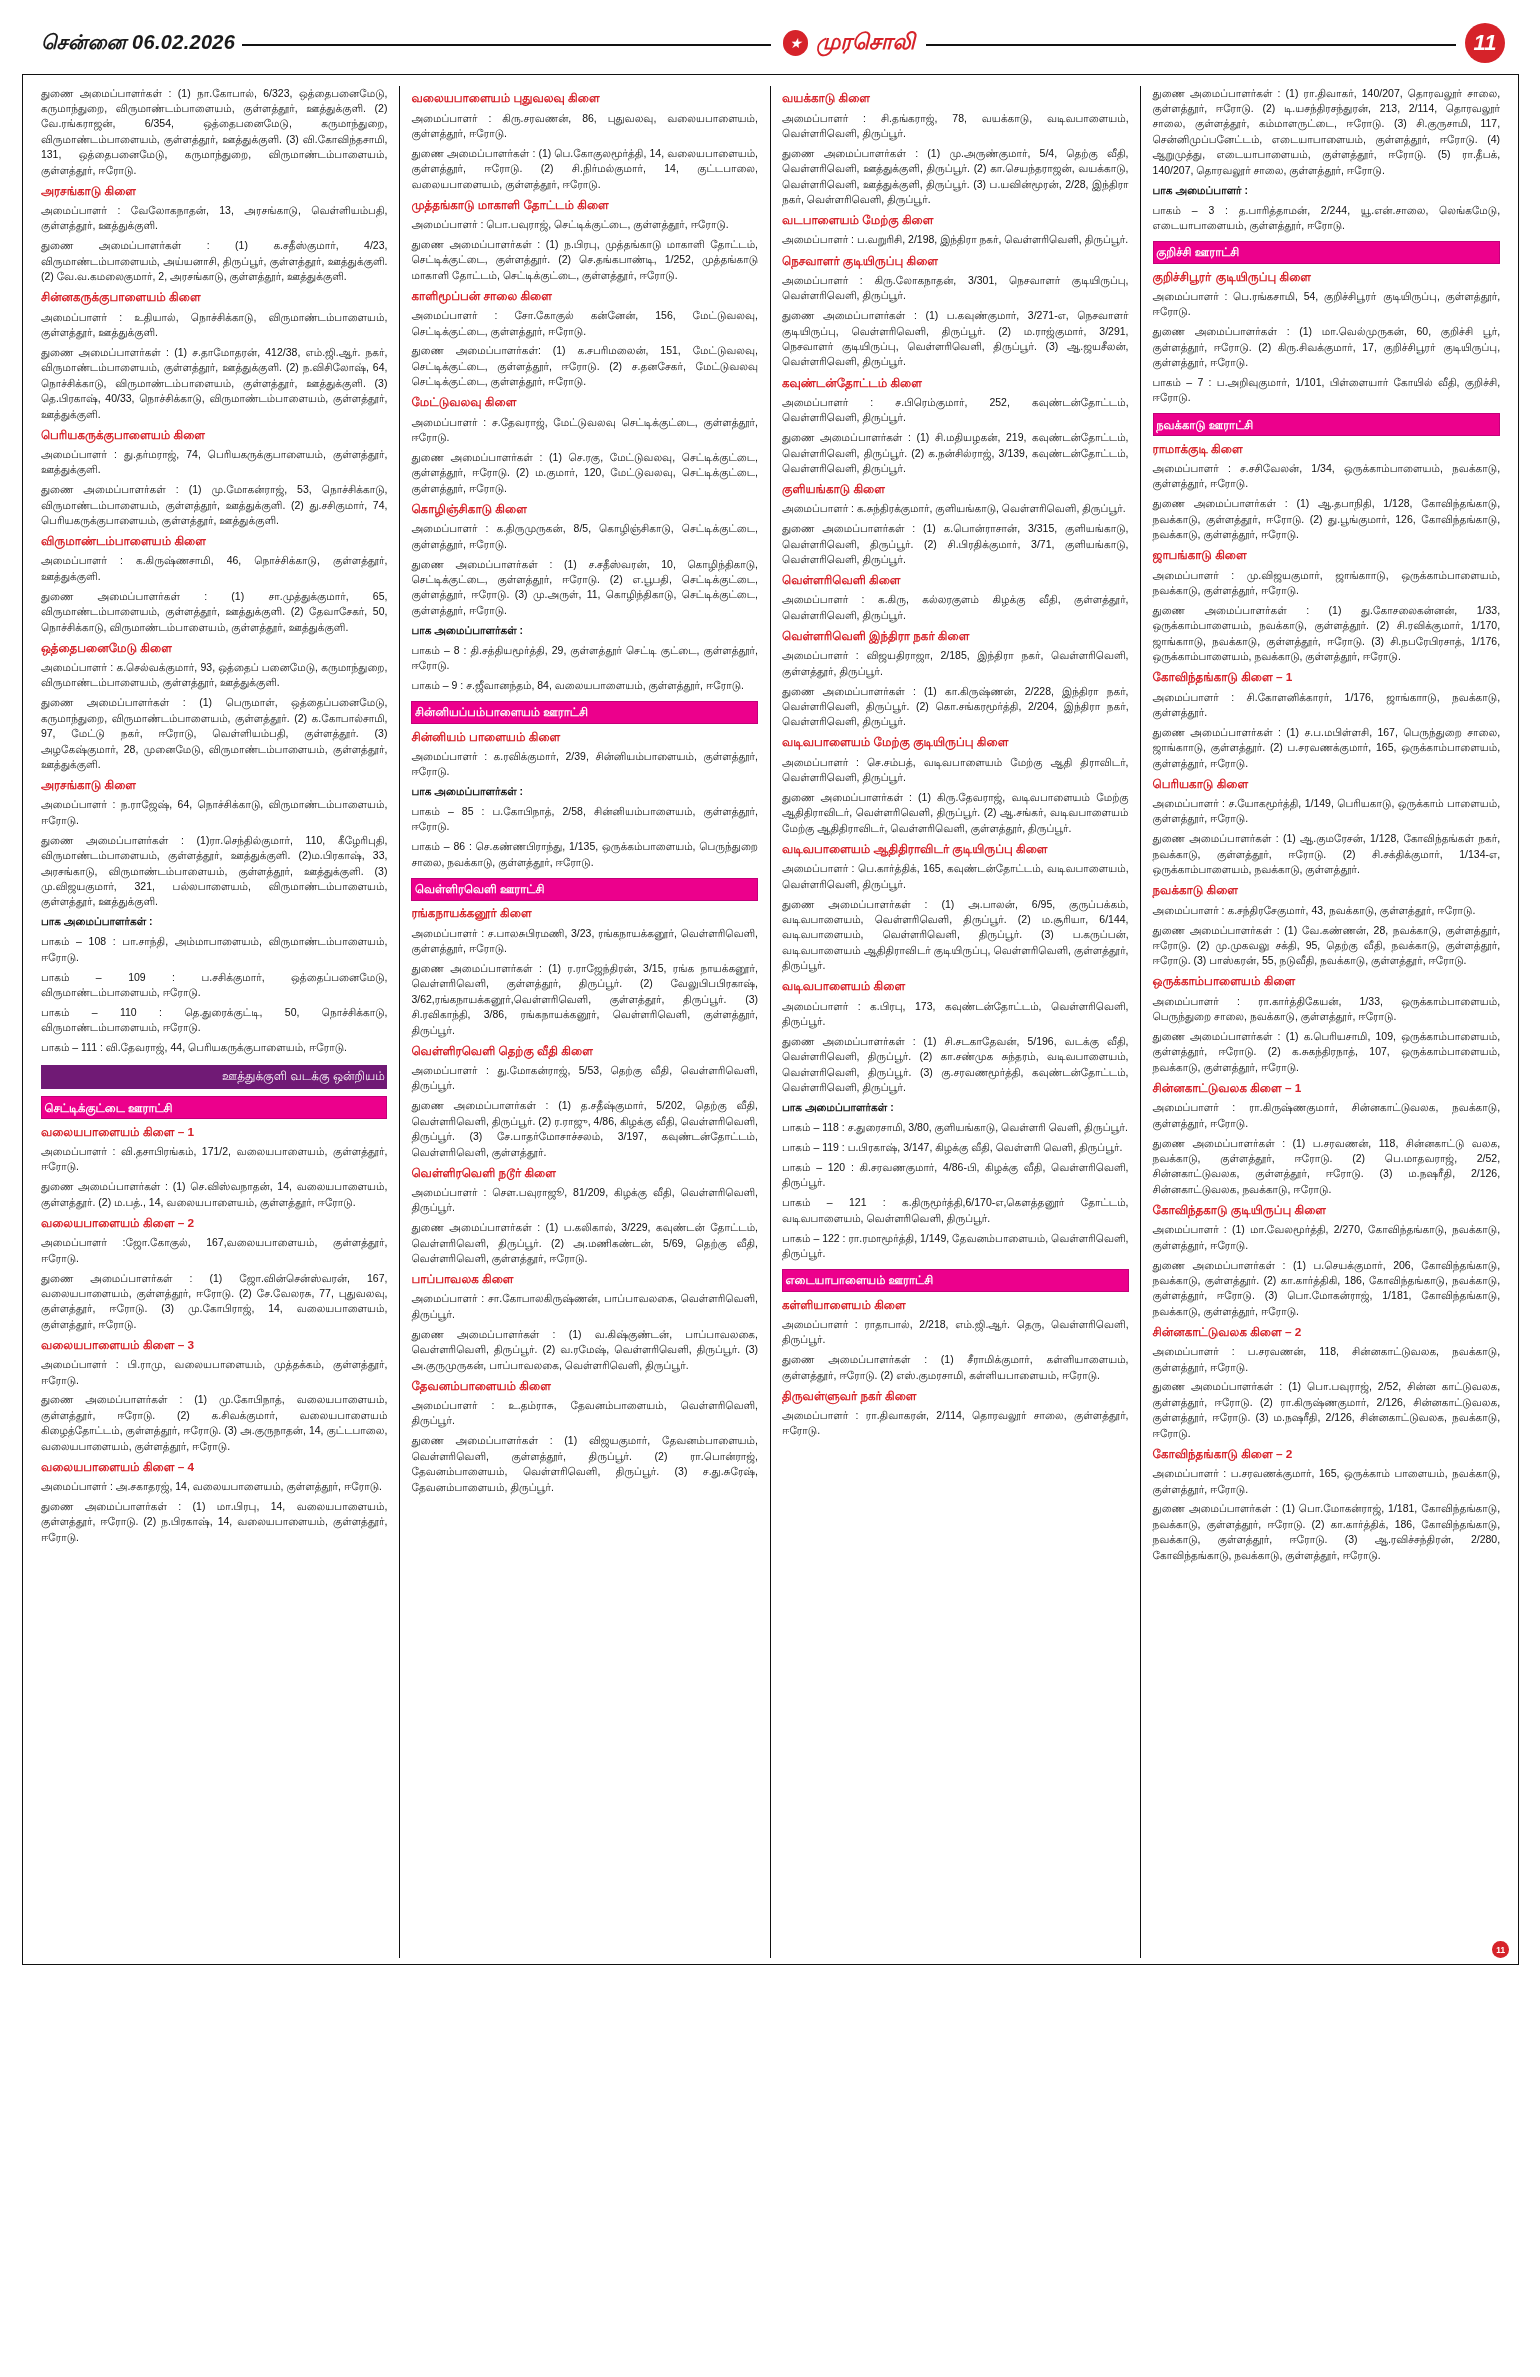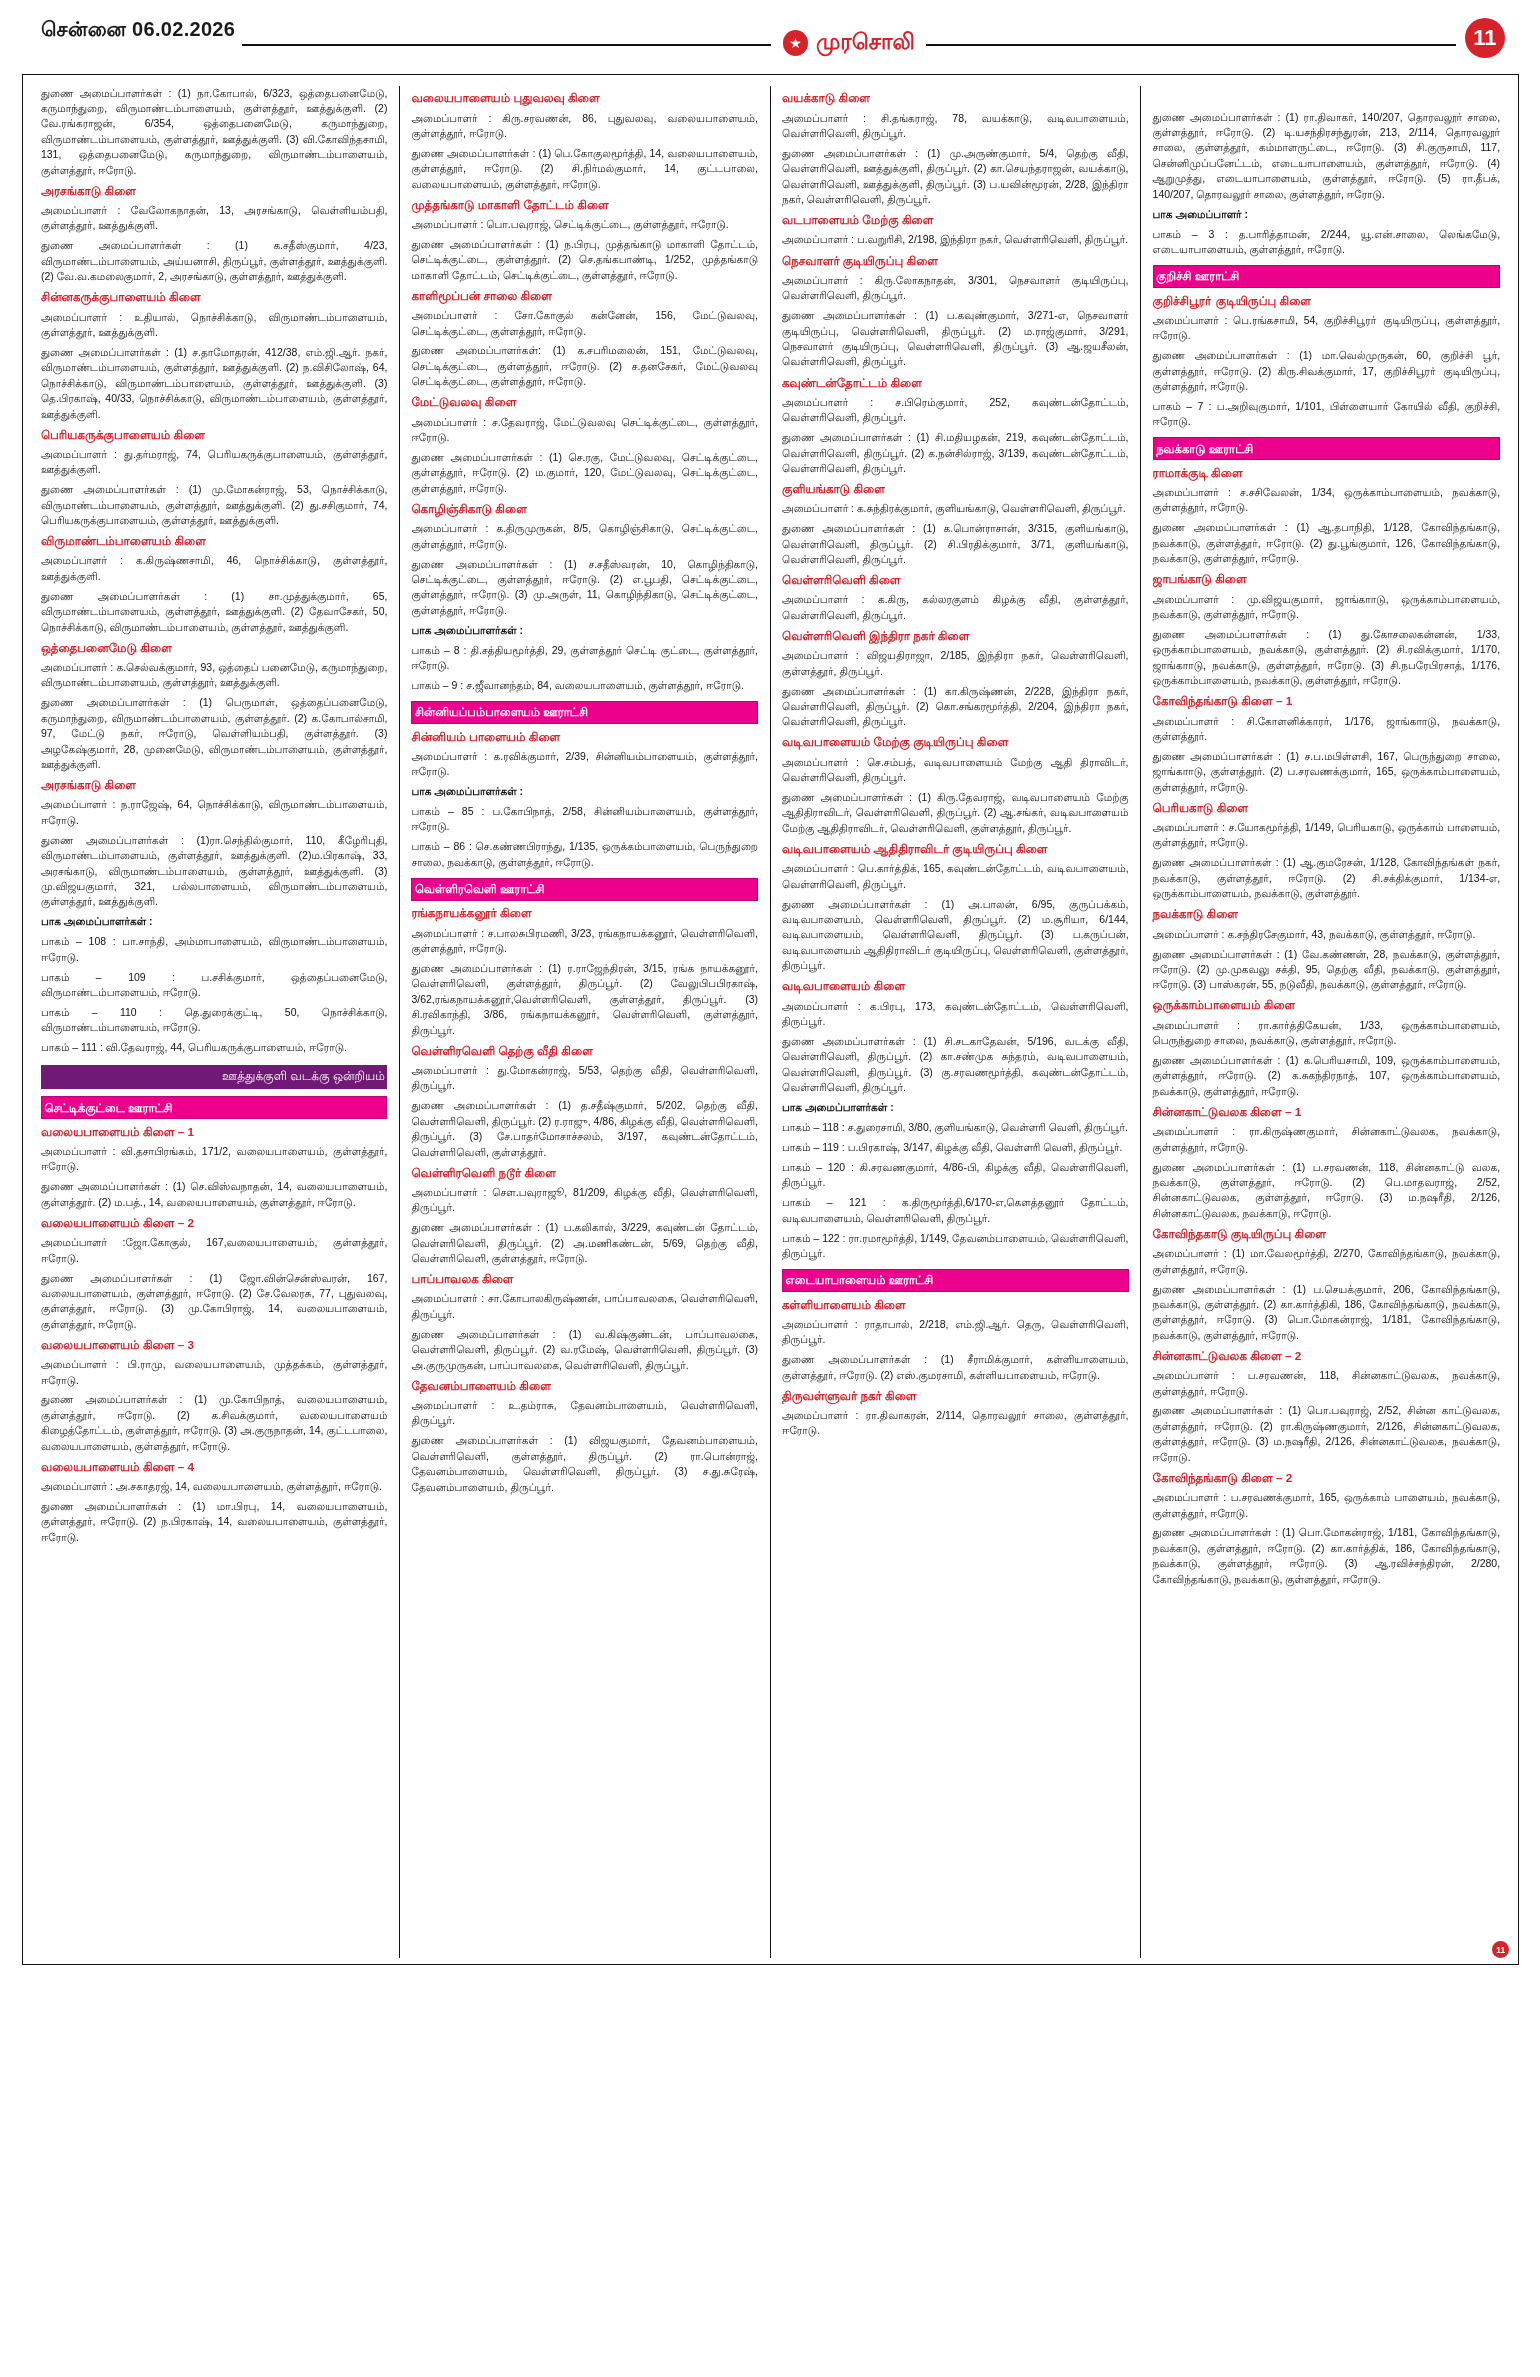--- a/index.html
+++ b/index.html
@@ -15,22 +15,24 @@
     height: 2377px;
     background: #fff;
     padding: 18px 22px 12.8px 22px;
   }
 
   
   .masthead {
     position: relative;
     height: 50px;
     display: flex;
+    align-items: center;
     justify-content: space-between;
     padding: 0 14px 0 19px;
+    font-style: italic;
   }
   .mast-left {
     font-size: 20px;
     font-weight: bold;
     color: #1a1a1a;
     letter-spacing: 0.3px;
     white-space: nowrap;
     z-index:2;
     background:#fff;
     padding-right:6.4px;
@@ -92,21 +94,21 @@
   .columns {
     display: grid;
     grid-template-columns: repeat(4, 1fr);
     height: 100%;
   }
   .col {
     padding: 0 11.5px;
     border-right: 1.3px solid #111;
     overflow: hidden;
   }
-  .col:last-child { border-right: none; margin-top: 24px; }
+  .col:last-child { border-right: none; }
 
   
   .para {
     font-size: 10.5px;
     line-height: 1.47;
     color: #111;
     text-align: justify;
     margin: 0 0 4.5px 0;
     word-break: break-word;
   }

